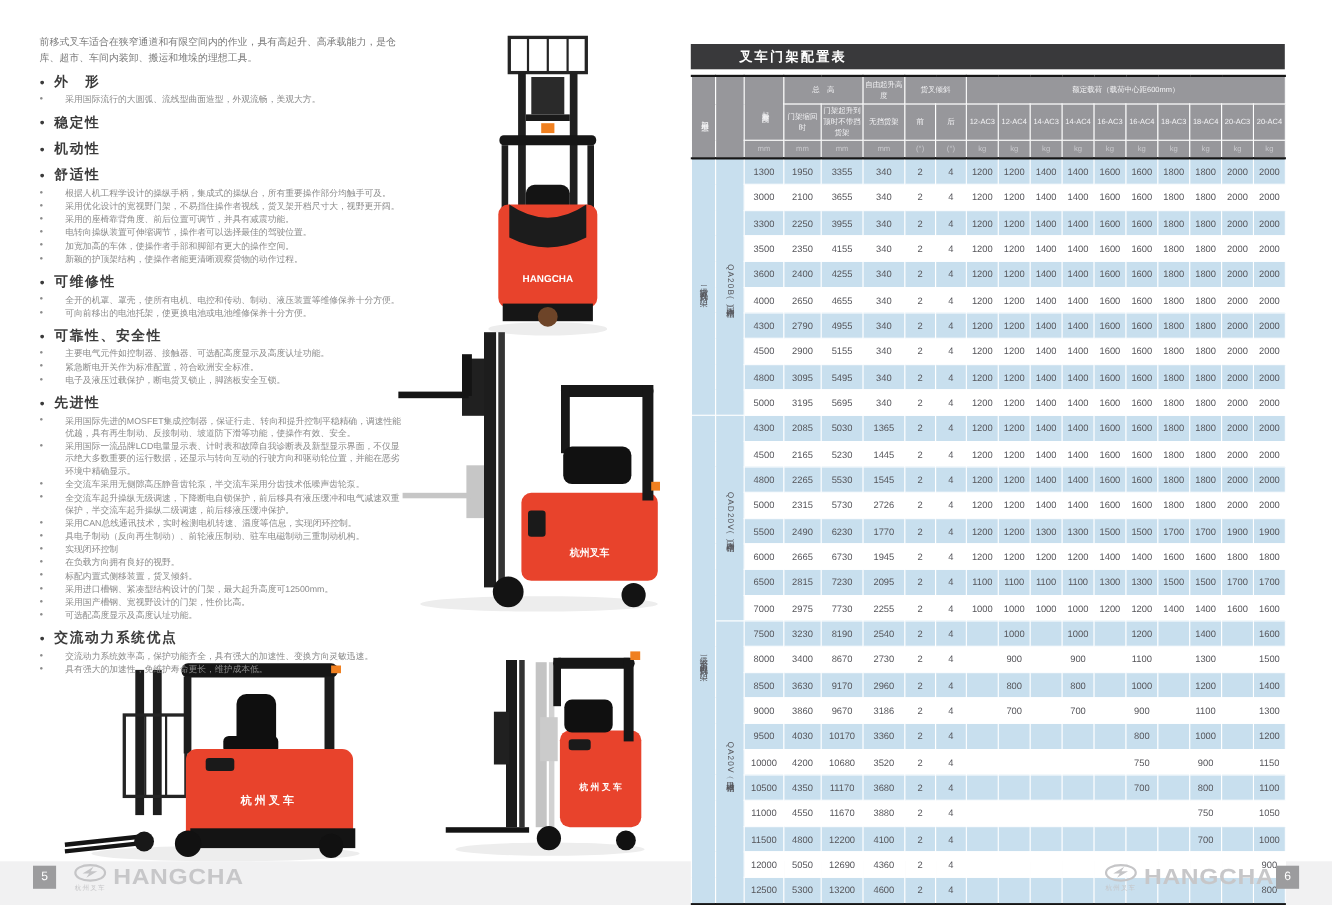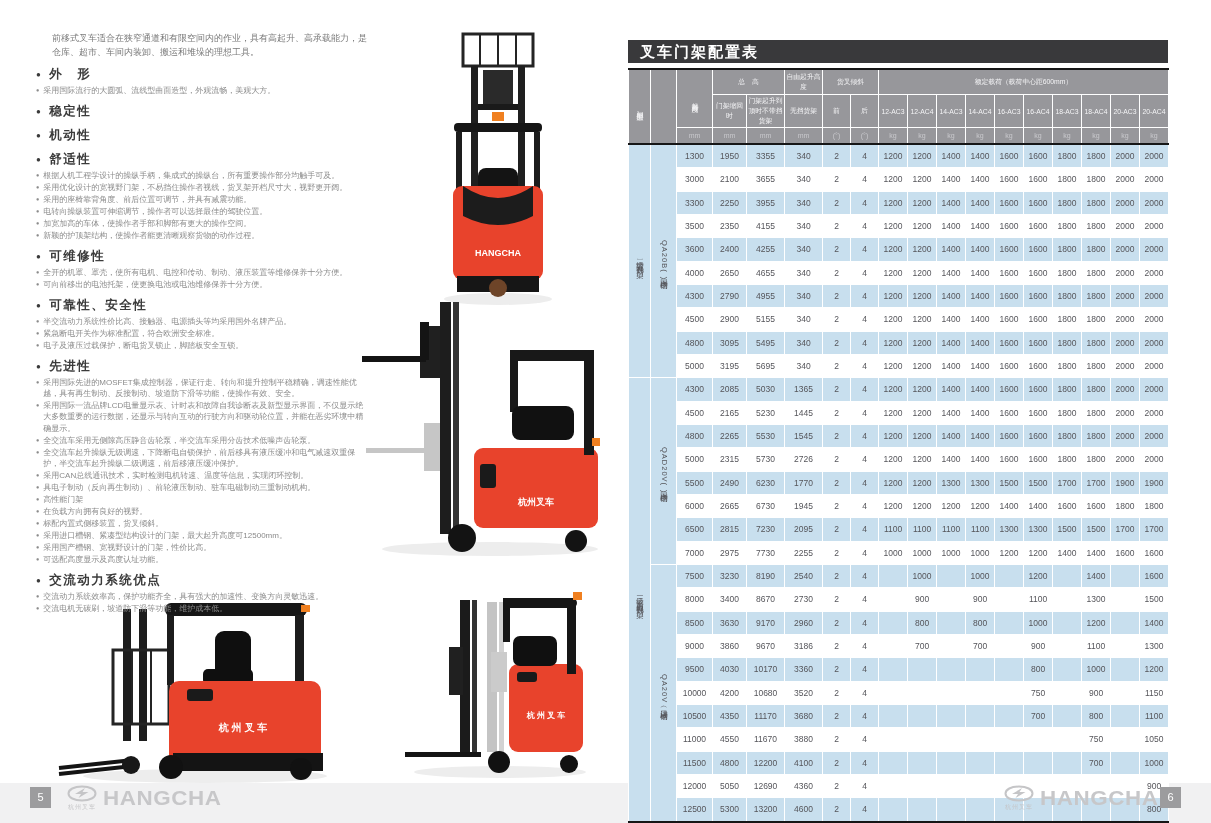--- a/index.html
+++ b/index.html
@@ -1,38 +1,38 @@
 <!DOCTYPE html>
 <html><head>
 <meta charset="utf-8">
 <style>
   html,body { margin:0; padding:0; background:#ffffff; }
   .page { position:relative; width:1211px; height:823px; background:#ffffff; overflow:hidden;
           font-family:"Liberation Sans","DejaVu Sans",sans-serif; }
 
   
   .features { position:absolute; left:36px; top:32px; width:334px; z-index:2; }
-  .intro { font-size:9px; color:#7a7a7a; line-height:1.5; margin:0 0 4px 16px; }
+  .intro { font-size:9px; color:#7a7a7a; line-height:1.5; margin:0 0 4px 0; }
   .sec-h { display:flex; align-items:center; gap:7px; margin:7px 0 2px 0; color:#3b3b3b;
            font-size:12.5px; font-weight:bold; letter-spacing:1.5px; }
   .sec-h .dot { font-size:8px; }
-  .bullet { display:flex; gap:4px; font-size:8px; color:#8b8b8b; line-height:1.38; margin:1px 0; }
+  .bullet { display:flex; gap:20px; font-size:8px; color:#8b8b8b; line-height:1.38; margin:1px 0; }
   .bullet .bdot { font-size:5.5px; line-height:11px; flex:0 0 auto; }
 
   
   .fk { position:absolute; z-index:1; }
   .fk-a { left:433px; top:28px; }
   .fk-b { left:362px; top:298px; }
   .fk-c { left:55px;  top:595px; }
   .fk-d { left:405px; top:592px; }
 
   
   .spec { position:absolute; left:628px; top:40px; width:540px; z-index:2; }
-  .spec-title { height:23px; background:#39393b; color:#ffffff; font-size:15px; font-weight:bold;
-                line-height:23px; padding-left:12px; letter-spacing:2px; box-sizing:border-box; }
+  .spec-title { height:23px; background:#39393b; color:#ffffff; font-size:12px; font-weight:bold;
+                line-height:23px; padding-left:44px; letter-spacing:2px; box-sizing:border-box; }
   table.cfg { border-collapse:collapse; table-layout:fixed; width:540px; margin-top:5px;
               border-top:2px solid #161616; border-bottom:3px solid #161616; }
   .cfg thead { border-bottom:2px solid #161616; }
   .cfg thead th { background:#97979b; color:#f4f4f6; font-weight:normal; font-size:6.8px;
                   border:1px solid #ffffff; padding:1px 0; text-align:center; vertical-align:middle; }
   .cfg thead tr.r1 th { height:22px; }
   .cfg thead tr.r2 th { height:28px; }
   .cfg thead tr.units th { color:#c9c9cd; font-size:7px; height:13px; }
   .cfg td { border:1px solid #ffffff; font-size:8.5px; color:#55555a; text-align:center;
             vertical-align:middle; height:22.33px; padding:0; }
@@ -120,21 +120,21 @@
         <div class="bullet">
           <span class="bdot">●</span>
           <span>可向前移出的电池托架，使更换电池或电池维修保养十分方便。</span>
         </div>
         <div class="sec-h">
           <span class="dot">●</span>
           <span>可靠性、安全性</span>
         </div>
         <div class="bullet">
           <span class="bdot">●</span>
-          <span>半交流动力系统性价比高、接触器、电源插头等均采用国外名牌产品。</span>
+          <span>主要电气元件如控制器、接触器、可选配高度显示及高度认址功能。</span>
         </div>
         <div class="bullet">
           <span class="bdot">●</span>
           <span>紧急断电开关作为标准配置，符合欧洲安全标准。</span>
         </div>
         <div class="bullet">
           <span class="bdot">●</span>
           <span>电子及液压过载保护，断电货叉锁止，脚踏板安全互锁。</span>
         </div>
         <div class="sec-h">
@@ -160,21 +160,21 @@
         <div class="bullet">
           <span class="bdot">●</span>
           <span>采用CAN总线通讯技术，实时检测电机转速、温度等信息，实现闭环控制。</span>
         </div>
         <div class="bullet">
           <span class="bdot">●</span>
           <span>具电子制动（反向再生制动）、前轮液压制动、驻车电磁制动三重制动机构。</span>
         </div>
         <div class="bullet">
           <span class="bdot">●</span>
-          <span>高性能门架</span>
+          <span>实现闭环控制</span>
         </div>
         <div class="bullet">
           <span class="bdot">●</span>
           <span>在负载方向拥有良好的视野。</span>
         </div>
         <div class="bullet">
           <span class="bdot">●</span>
           <span>标配内置式侧移装置，货叉倾斜。</span>
         </div>
         <div class="bullet">
@@ -192,21 +192,21 @@
         <div class="sec-h">
           <span class="dot">●</span>
           <span>交流动力系统优点</span>
         </div>
         <div class="bullet">
           <span class="bdot">●</span>
           <span>交流动力系统效率高，保护功能齐全，具有强大的加速性、变换方向灵敏迅速。</span>
         </div>
         <div class="bullet">
           <span class="bdot">●</span>
-          <span>交流电机无碳刷，坡道防下滑等功能，维护成本低。</span>
+          <span>具有强大的加速性，免维护寿命更长，维护成本低。</span>
         </div>
       </div>
   </div>
 
   <div class="fk fk-a">
     <svg width="130" height="280" viewBox="0 0 130 280">
       <ellipse cx="65" cy="271" rx="54" ry="6" fill="#ededed"></ellipse>
       <rect x="30" y="6" width="70" height="32" fill="none" stroke="#242424" stroke-width="3"></rect>
       <line x1="47" y1="6" x2="47" y2="38" stroke="#242424" stroke-width="2"></line>
       <line x1="65" y1="6" x2="65" y2="38" stroke="#242424" stroke-width="2"></line>

